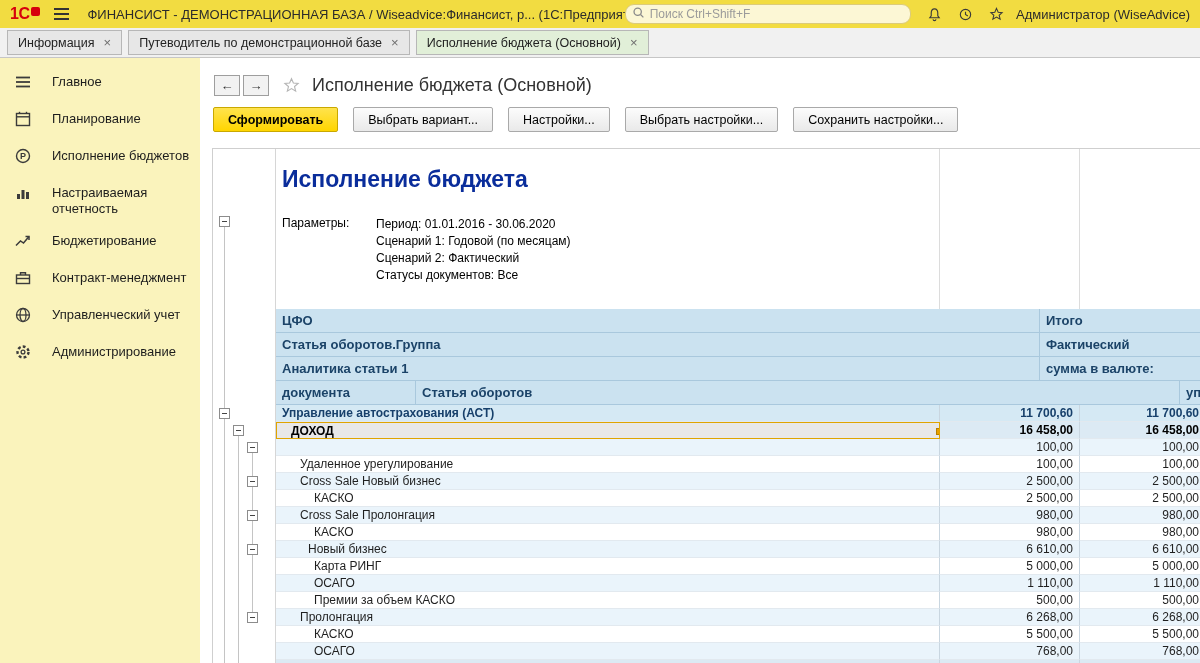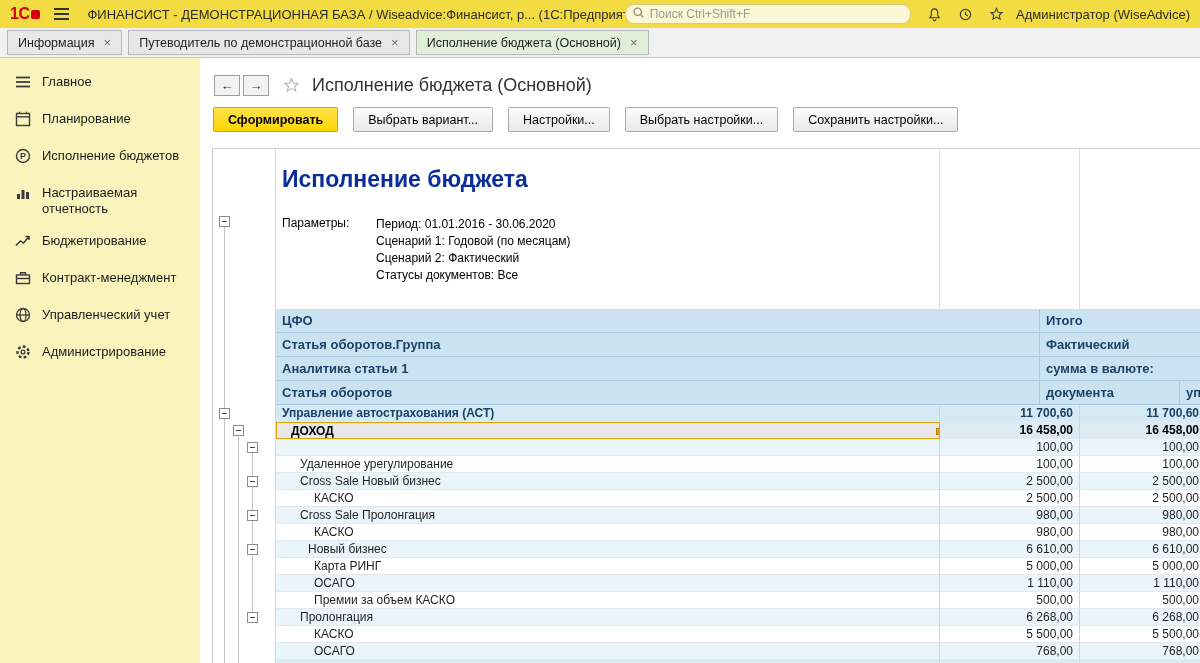--- a/index.html
+++ b/index.html
@@ -2,21 +2,21 @@
 <html><head>
 <meta charset="utf-8">
 <style>
   * { margin:0; padding:0; box-sizing:border-box; }
   html,body { width:1200px; height:663px; overflow:hidden; }
   body { position:relative; font-family:"Liberation Sans","DejaVu Sans",sans-serif; background:#fff; color:#1f1f1f; }
 
   
   .topbar { position:absolute; top:0; left:0; width:1200px; height:28px; background:#F2DC41;
             display:flex; align-items:center; padding:0 10px; }
-  .logo { display:flex; align-items:center; margin-right:14px; }
+  .logo { display:flex; align-items:flex-start; margin-right:14px; }
   .logo-text { color:#D6000D; font-weight:bold; font-size:16px; line-height:16px; letter-spacing:-0.5px; }
   .logo-sq { width:9px; height:9px; background:#D6000D; border-radius:2px; margin-left:2px; margin-top:1px; }
   .burger { display:flex; flex-direction:column; gap:3px; margin-right:18px; cursor:pointer; }
   .burger span { display:block; width:15px; height:2px; background:#333; }
   .win-title { font-size:13px; color:#2b2b2b; white-space:nowrap; overflow:hidden; }
   .searchbox { margin-left:auto; width:298px; height:20px; background:rgba(255,255,255,0.78);
                border:1px solid #DCCB7A; border-radius:9px; display:flex; align-items:center; padding:0 6px; }
   .searchbox input { border:none; outline:none; background:transparent; font-size:12px; width:100%;
                      font-family:inherit; color:#333; margin-left:5px; }
   .searchbox input::placeholder { color:#9b9b9b; }
@@ -26,21 +26,21 @@
   
   .tabbar { position:absolute; top:28px; left:0; width:1200px; height:30px; background:#F1F1F1;
             border-bottom:1px solid #C6C6C6; display:flex; align-items:flex-end; padding:0 0 2px 7px; gap:6px; }
   .tab { height:25px; display:flex; align-items:center; gap:9px; padding:0 10px; background:#E7E7E7;
          border:1px solid #B7B7B7; font-size:12.5px; color:#222; white-space:nowrap; cursor:pointer; }
   .tab.active { background:#E1EFD8; }
   .tab .close { color:#6e6e6e; font-size:13px; line-height:13px; cursor:pointer; }
 
   
   .sidebar { position:absolute; top:58px; left:0; width:200px; bottom:0; background:#FAF3BC; padding-top:8px; }
-  .side-item { display:flex; align-items:flex-start; gap:10px; padding:8px 6px 8px 14px; font-size:13px;
+  .side-item { display:flex; align-items:flex-start; gap:20px; padding:8px 6px 8px 14px; font-size:13px;
                color:#1d1d1d; cursor:pointer; line-height:16px; }
   .side-item svg { flex:none; margin-top:-1px; }
 
   
   .main { position:absolute; top:58px; left:200px; right:0; bottom:0; background:#fff; overflow:hidden; }
 
   .navrow { margin:14px 0 0 14px; display:flex; align-items:center; height:26px; }
   .navbtn { width:26px; height:21px; border:1px solid #9E9E9E; background:#F2F2F2; display:flex;
             align-items:center; justify-content:center; font-size:13px; color:#333; cursor:pointer; }
   .navbtn + .navbtn { margin-left:3px; }
@@ -296,22 +296,22 @@
       <div class="hcell h-label">Статья оборотов.Группа</div>
       <div class="hcell h-span">Фактический</div>
     </div>
     <div class="hrow">
       <div class="g-col"></div>
       <div class="hcell h-label">Аналитика статьи 1</div>
       <div class="hcell h-span">сумма в валюте:</div>
     </div>
     <div class="hrow">
       <div class="g-col"></div>
+      <div class="hcell h-doc">документа</div>
       <div class="hcell h-label">Статья оборотов</div>
-      <div class="hcell h-doc">документа</div>
       <div class="hcell h-upr">упр. учета</div>
     </div>
 
     <div id="rows-host">
         <div class="trow r-total">
           <div class="c-gutter">
             <div class="box" style="margin-left: 6px;"></div>
           </div>
           <div class="c-label" style="padding-left: 6px;">Управление автострахования (АСТ)</div>
           <div class="c-doc num">11 700,60</div>

